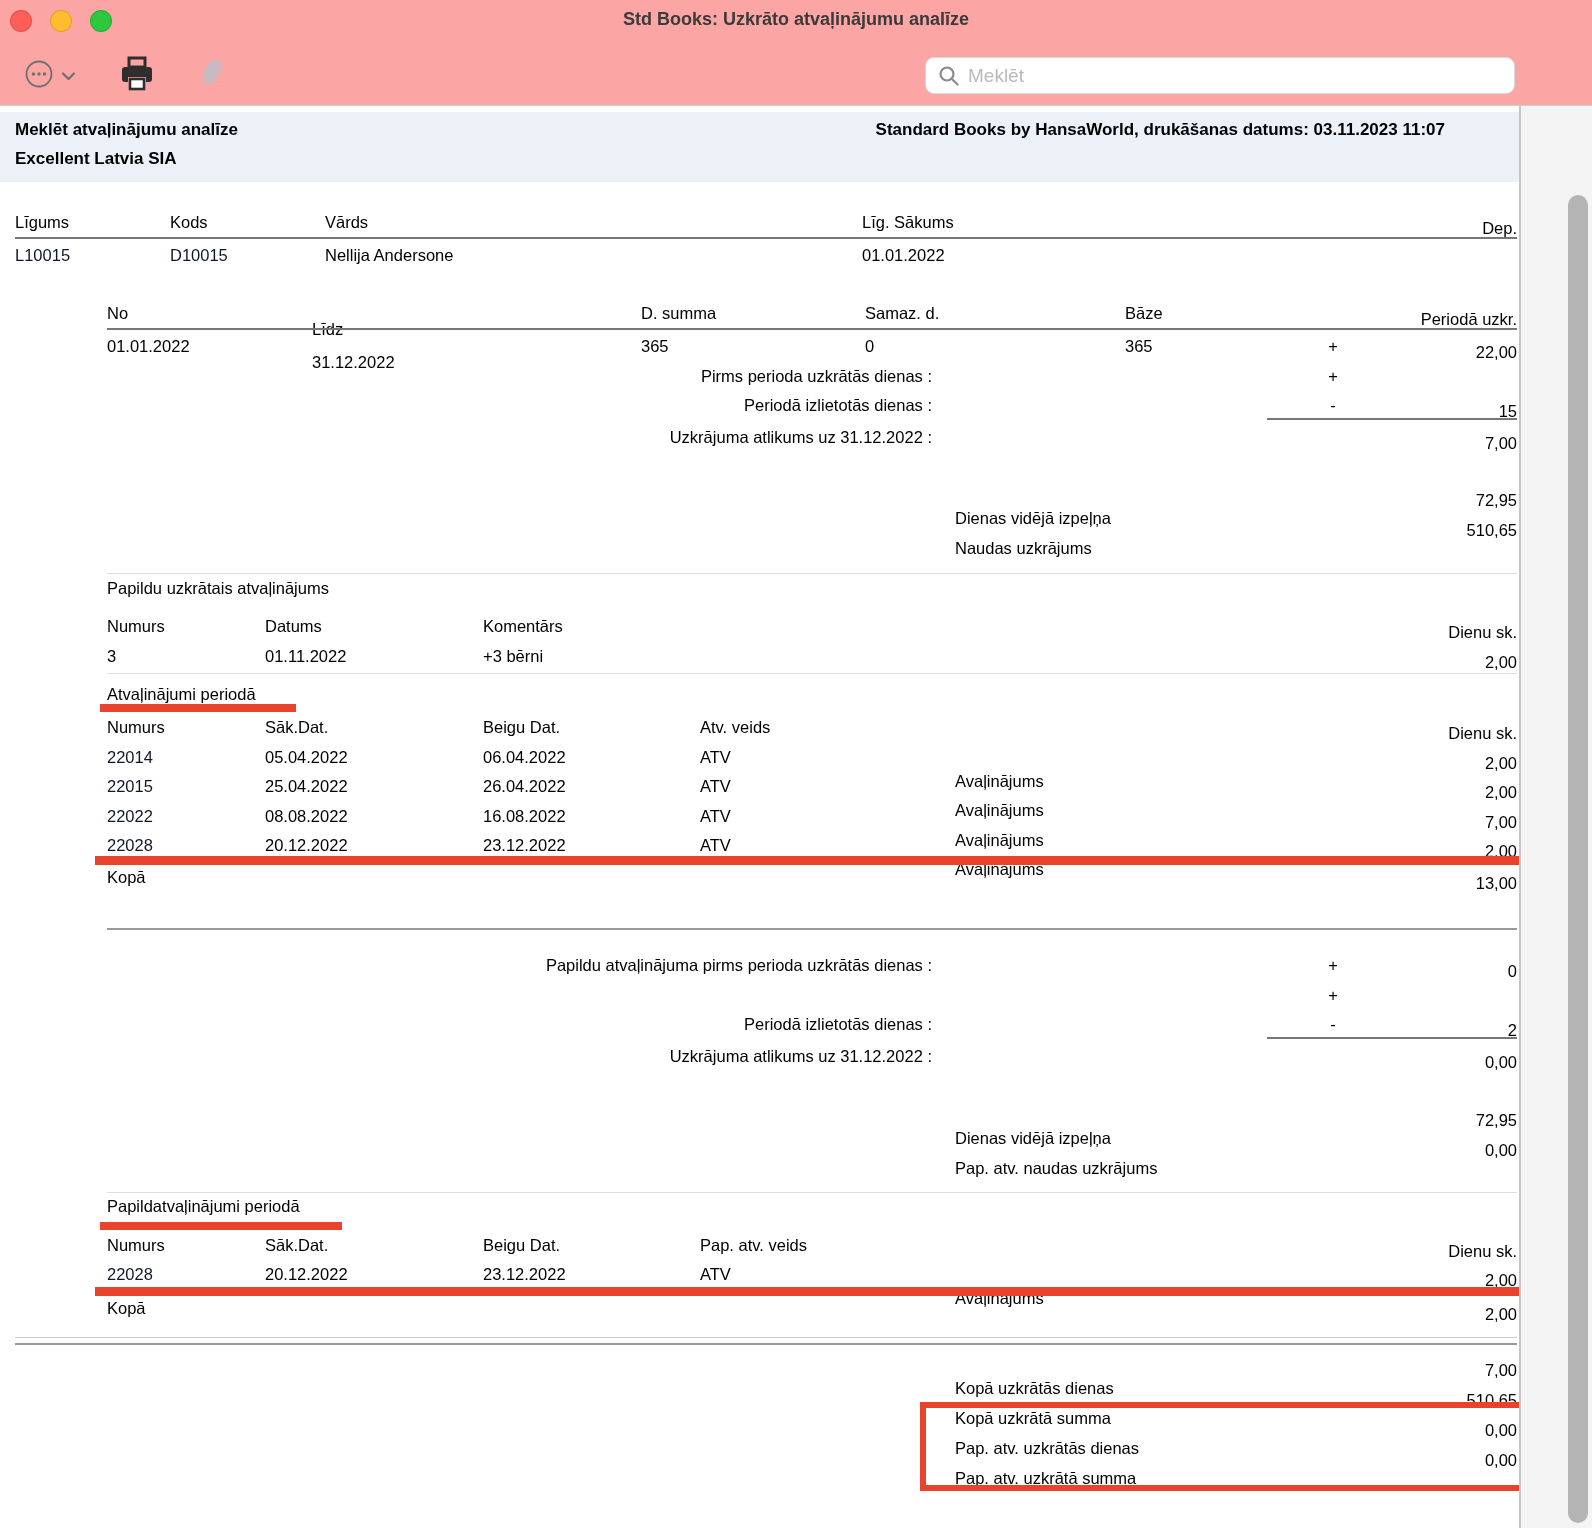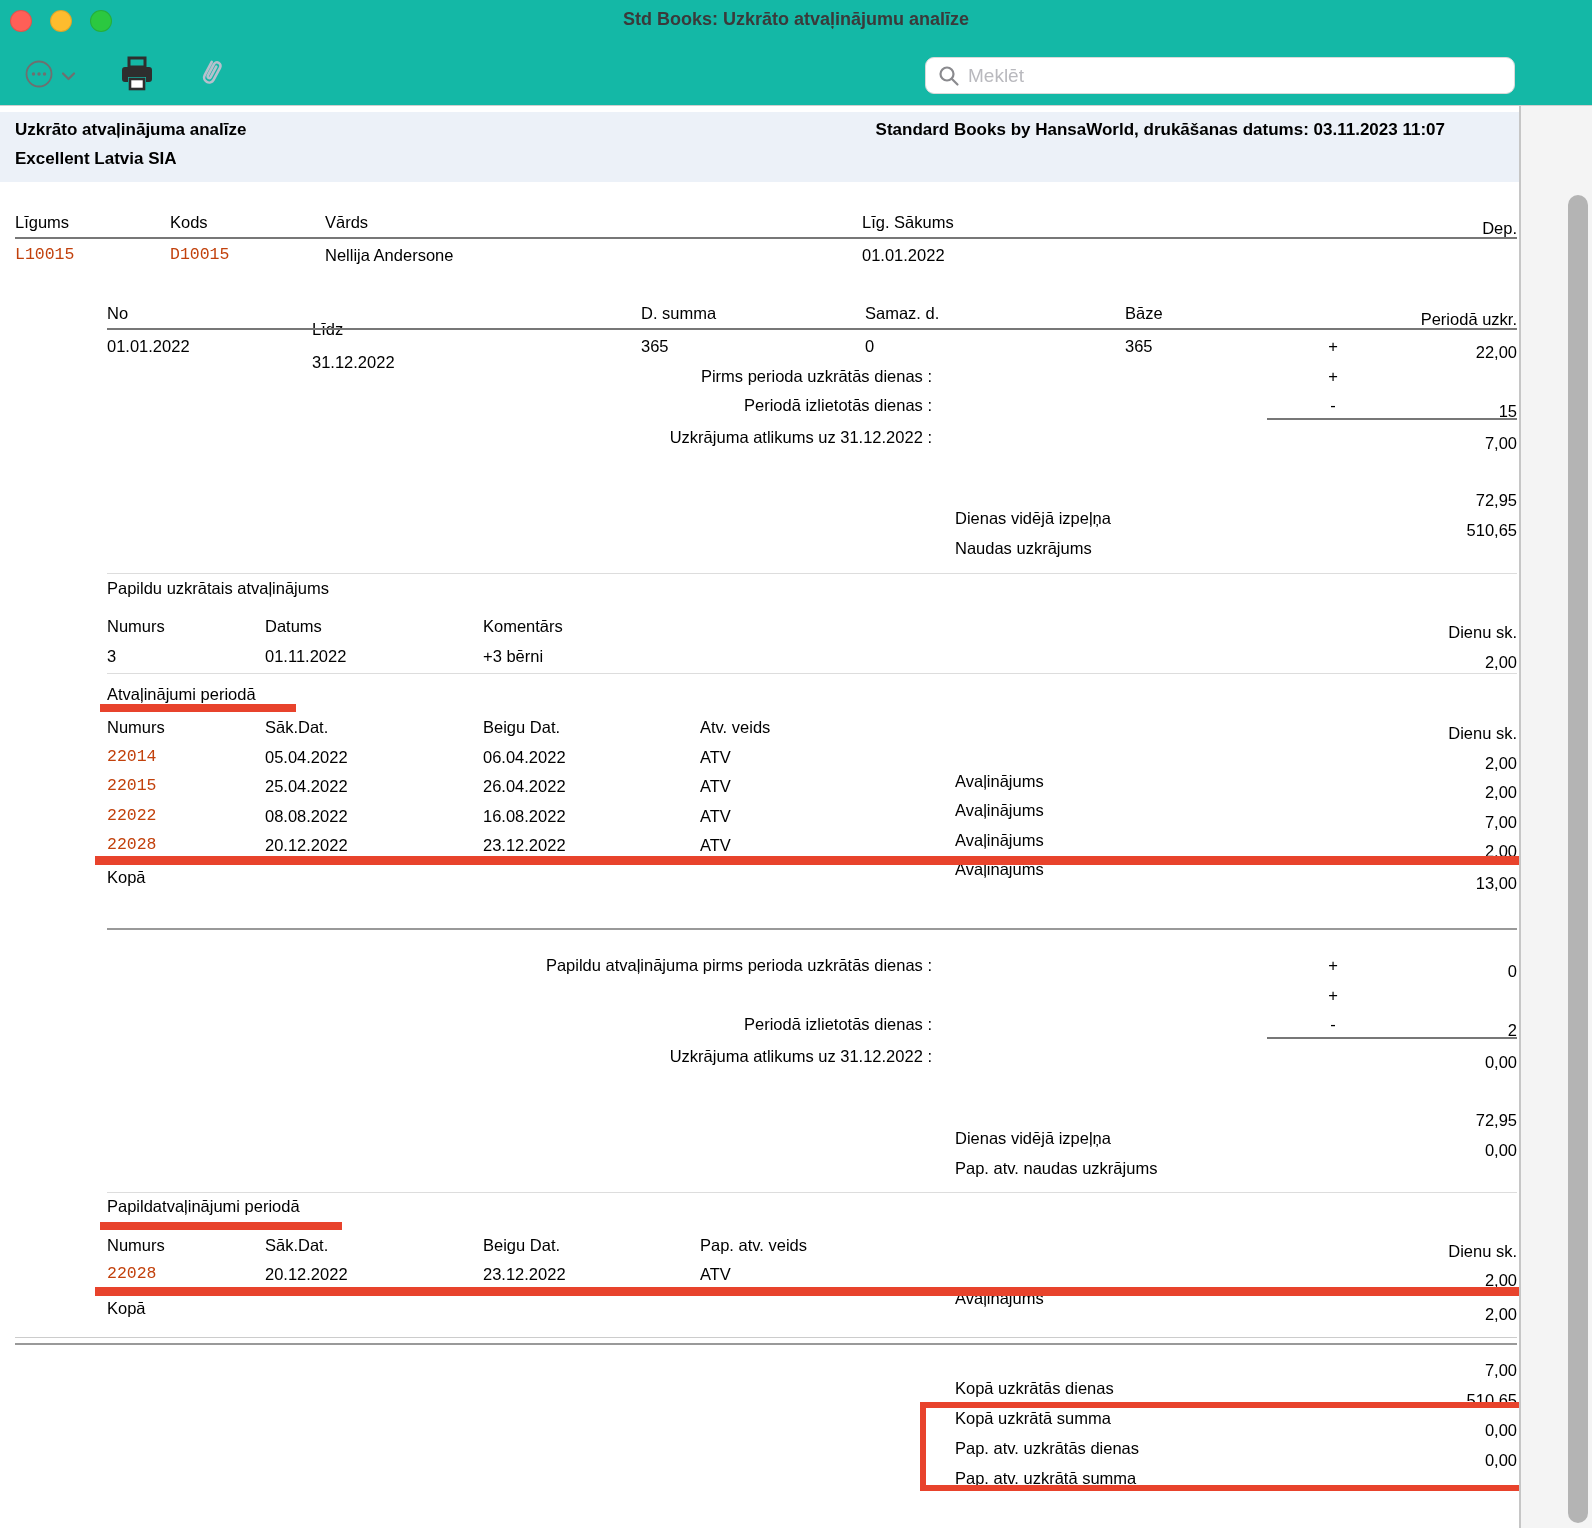--- a/index.html
+++ b/index.html
@@ -1,20 +1,20 @@
 <!DOCTYPE html>
 <html><head>
 <meta charset="utf-8">
 <style>
   html,body{margin:0;padding:0;}
   body{font-family:"Liberation Sans","DejaVu Sans",sans-serif;background:#fff;}
   #window{position:relative;width:1592px;height:1528px;background:#fff;overflow:hidden;}
 
   
-  #chrome{position:absolute;left:0;top:0;width:1592px;height:106px;background:#14b8a6;border-bottom:1px solid #cfcfcf;box-sizing:border-box;}
+  #chrome{position:absolute;left:0;top:0;width:1592px;height:106px;background:#fca5a5;border-bottom:1px solid #cfcfcf;box-sizing:border-box;}
   .tl{position:absolute;top:10px;width:22px;height:22px;border-radius:50%;box-sizing:border-box;border:1px solid rgba(0,0,0,0.12);}
   #tl-close{left:10px;background:#ff5f57;}
   #tl-min{left:50px;background:#febc2e;}
   #tl-zoom{left:90px;background:#2bc840;}
   #win-title{position:absolute;left:0;top:9px;width:1592px;text-align:center;font-size:18px;font-weight:bold;color:#3a3a3a;}
   .tool-btn{position:absolute;top:56px;height:40px;display:flex;align-items:center;cursor:default;}
   #more-btn{left:24px;}
   #print-btn{left:118px;}
   #attach-btn{left:194px;}
   #search-wrap{position:absolute;left:925px;top:57px;width:590px;height:37px;}
@@ -29,21 +29,21 @@
 
   
   .row{position:absolute;left:0;width:1592px;height:20px;font-size:16.5px;color:#000;line-height:20px;}
   .c{position:absolute;white-space:nowrap;}
   .x15{left:15px;}.x107{left:107px;}.x170{left:170px;}.x265{left:265px;}.x312{left:312px;margin-top:16px;}
   .x325{left:325px;}.x483{left:483px;}.x641{left:641px;}.x700{left:700px;}.x862{left:862px;}
   .x865{left:865px;}.x955{left:955px;margin-top:24px;}.x1125{left:1125px;}
   .num{position:absolute;right:75px;text-align:right;white-space:nowrap;margin-top:6px;}
   .sign{position:absolute;left:1320px;width:26px;text-align:center;white-space:nowrap;}
   .lblr{position:absolute;right:660px;text-align:right;white-space:nowrap;}
-  .link{color:#c2410c;cursor:pointer;font-family:Liberation Mono, monospace;}
+  .link{color:#0f172a;cursor:pointer;}
   .hline{position:absolute;background:#777;}
   .faint{background:#ddd;}
   .mid{background:#999;}
   .lite{background:#ccc;}
 
   
   .red-bar{position:absolute;background:#e8432c;}
   #red-box{position:absolute;left:920px;top:1402px;width:612px;height:89px;border:6px solid #e8432c;box-sizing:border-box;}
 
   
@@ -103,21 +103,21 @@
         <svg width="24" height="24" viewBox="0 0 24 24">
           <circle cx="10" cy="10" r="6.5" fill="none" stroke="#8a8a8e" stroke-width="2.2"></circle>
           <line x1="15" y1="15" x2="20.5" y2="20.5" stroke="#8a8a8e" stroke-width="2.2" stroke-linecap="round"></line>
         </svg>
       </span>
       <input id="search-input" placeholder="Meklēt" style="">
     </div>
   </div>
 
   <div id="hdr-band">
-    <div class="hdr-left" style="top:8px;">Uzkrāto atvaļinājuma analīze</div>
+    <div class="hdr-left" style="top:8px;">Meklēt atvaļinājumu analīze</div>
     <div class="hdr-left" style="top:37px;">Excellent Latvia SIA</div>
     <div id="hdr-right">Standard Books by HansaWorld, drukāšanas datums: 03.11.2023 11:07</div>
   </div>
 
   <div class="row" style="top:212px;">
     <span class="c x15">Līgums</span>
     <span class="c x170">Kods</span>
     <span class="c x325">Vārds</span>
     <span class="c x862">Līg. Sākums</span>
     <span class="num">Dep.</span>

